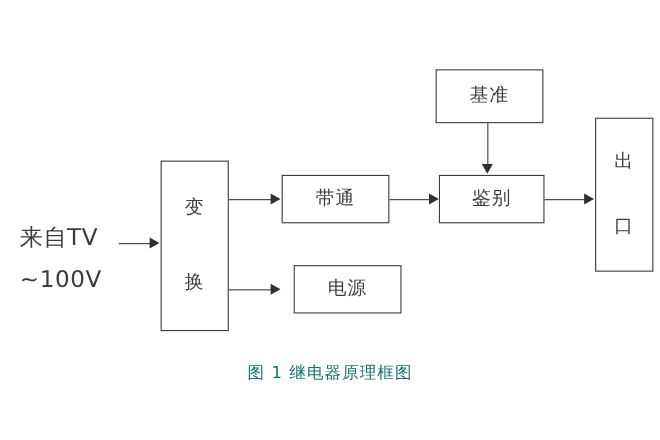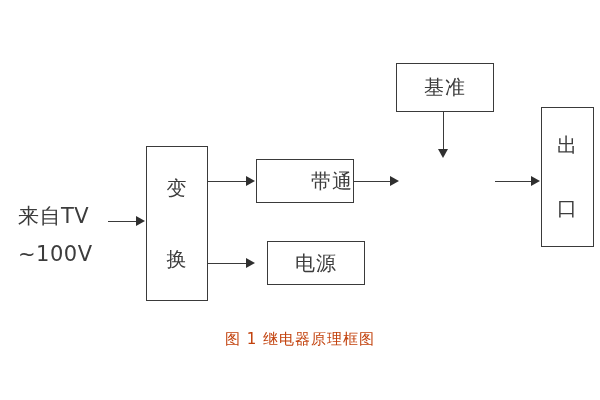--- a/index.html
+++ b/index.html
@@ -21,21 +21,21 @@
     position: absolute;
     box-sizing: border-box;
     border: 1.6px solid #3a3a3a;
     background: #ffffff;
     display: flex;
     align-items: center;
     justify-content: center;
     color: #3c3c3c;
   }
   .block .blabel {
-    font-size: 20px;
+    font-size: 17px;
     line-height: 1.25;
     letter-spacing: 1px;
     color: #3c3c3c;
     text-align: center;
     white-space: pre-line;
   }
 
   
   .block.tall .blabel {
     display: flex;
@@ -51,21 +51,21 @@
     position: absolute;
     color: #3c3c3c;
     font-size: 21px;
     letter-spacing: 0.5px;
     white-space: nowrap;
   }
 
   
   .caption {
     position: absolute;
-    color: #c2410c;
+    color: #0f766e;
     font-size: 15px;
     letter-spacing: 1px;
     white-space: nowrap;
   }
 
   
   .hline {
     position: absolute;
     height: 0;
     border-top: 1.6px solid #3a3a3a;
@@ -108,38 +108,41 @@
       <span>换</span>
     </div>
   </div>
 
   <div class="hline" style="left:208px; top:181px; width:40px;"></div>
   <div class="arrowhead-r" style="left:246px; top:176px;"></div>
 
   <div class="hline" style="left:208px; top:263px; width:40px;"></div>
   <div class="arrowhead-r" style="left:246px; top:258px;"></div>
 
-  <div class="block" style="left:256px; top:159px; width:98px; height:44px;justify-content:flex-end;">
+  <div class="block" style="left:256px; top:159px; width:98px; height:44px;">
     <div class="blabel">带通</div>
   </div>
 
   <div class="block" style="left:256px; top:241px; width:98px; height:44px;margin-left:11px;">
     <div class="blabel">电源</div>
   </div>
 
   <div class="hline" style="left:354px; top:181px; width:38px;"></div>
   <div class="arrowhead-r" style="left:390px; top:176px;"></div>
 
   <div class="block" style="left:396px; top:63px; width:98px; height:49px;">
     <div class="blabel">基准</div>
   </div>
 
   <div class="vline" style="left:443px; top:112px; height:39px;"></div>
   <div class="arrowhead-d" style="left:438px; top:149px;"></div>
 
+  <div class="block" style="left:399px; top:159px; width:96px; height:44px;">
+    <div class="blabel">鉴别</div>
+  </div>
 
   <div class="hline" style="left:495px; top:181px; width:38px;"></div>
   <div class="arrowhead-r" style="left:531px; top:176px;"></div>
 
   <div class="block tall" style="left:541px; top:107px; width:53px; height:140px;">
     <div class="blabel">
       <span>出</span>
       <span style="height:38px;"></span>
       <span>口</span>
     </div>

